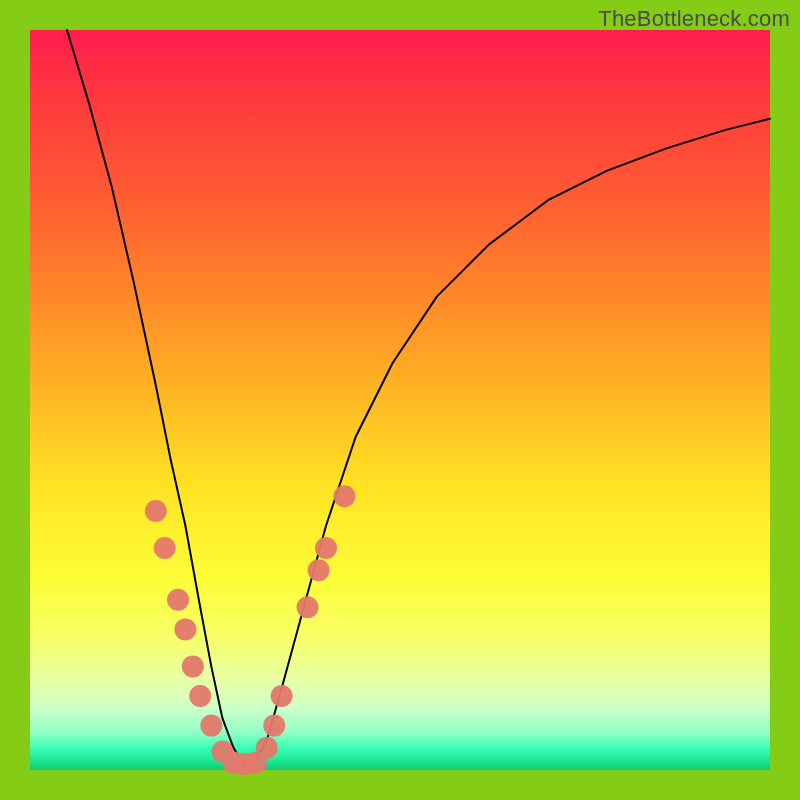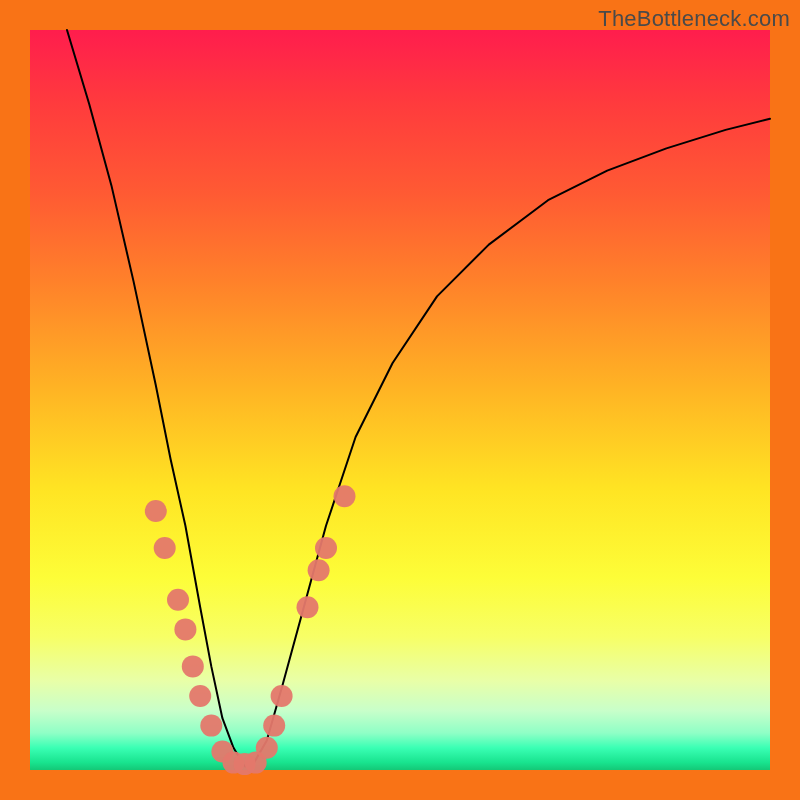--- a/index.html
+++ b/index.html
@@ -10,21 +10,21 @@
     background: #000;
     overflow: hidden;
     font-family: Arial, Helvetica, sans-serif;
   }
   .frame {
     position: absolute;
     top: 0;
     left: 0;
     width: 800px;
     height: 800px;
-    background: #f97316;
+    background: #84cc16;
   }
   .plot-area {
     position: absolute;
     top: 30px;
     left: 30px;
     width: 740px;
     height: 740px;
     overflow: hidden;
   }
   .gradient-bg {

